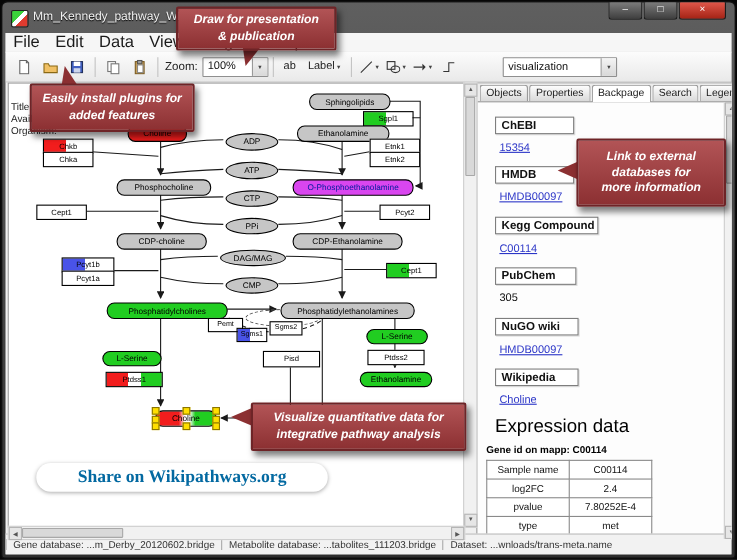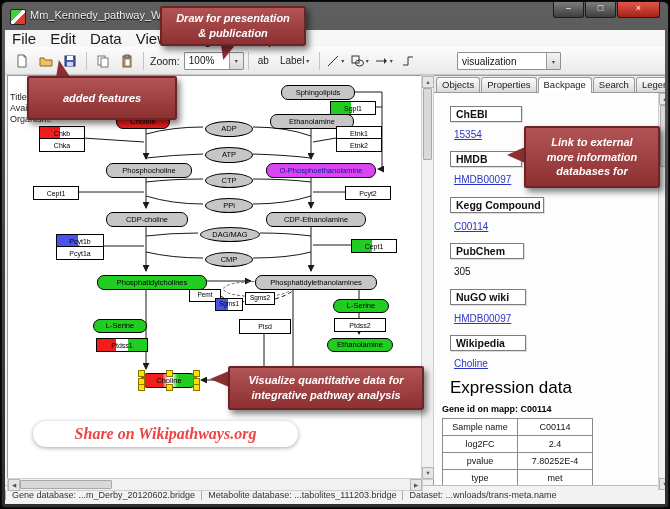--- a/index.html
+++ b/index.html
@@ -51,21 +51,21 @@
   .sm{font-size:6.5px}
   .half-red{background:linear-gradient(90deg,#f21d1d 0 45%,#fff 45%)}
   .half-green{background:linear-gradient(90deg,#21cd21 0 45%,#fff 45%)}
   .half-blue{background:linear-gradient(90deg,#4953e8 0 45%,#fff 45%)}
   .red-green{background:linear-gradient(90deg,#f21d1d 0 38%,#fff 38% 62%,#21cd21 62%)}
   .selnode{background:linear-gradient(90deg,#f21d1d 0 38%,#fff 48% 56%,#21cd21 66%);overflow:visible;z-index:6}
   .hd{position:absolute;width:5px;height:5px;background:#ffdf00;border:1px solid #8a7500;z-index:7}
   .ell.dash{border:1px dashed #555;background:transparent;z-index:2}
   .share-box{position:absolute;left:25px;top:345px;width:265px;height:26px;background:#fff;border-radius:13px;
              box-shadow:0 1px 4px rgba(0,0,0,.35);display:flex;align-items:center;justify-content:center;z-index:8}
-  .share-box span{font-family:"Liberation Serif",serif;font-weight:bold;font-style:italic;font-size:16px;color:#ef4444}
+  .share-box span{font-family:"Liberation Serif",serif;font-weight:bold;font-size:16px;color:#0369a1}
   
   .sb{position:absolute;background:#f1f1f1;border:1px solid #cfcfcf;z-index:4}
   .sb .thumb{position:absolute;background:#d9d9d9;border:1px solid #a8a8a8;border-radius:1px}
   .sb .sbtn{position:absolute;width:10px;height:10px;background:#e6e6e6;border:1px solid #b5b5b5;font-size:5.5px;
             color:#555;display:flex;align-items:center;justify-content:center}
   
   .panel{position:absolute;left:428px;top:45px;width:236px;height:414px;background:#fdfdfd;border:1px solid #9a9a9a}
   .tabs{position:absolute;left:0;top:0;right:0;height:16px;background:#ececec;display:flex;align-items:flex-end;
         border-bottom:1px solid #9a9a9a;padding-left:2px}
   .tab{background:linear-gradient(#fdfdfd,#d9d9d9);border:1px solid #9a9a9a;border-bottom:none;
@@ -395,28 +395,29 @@
     </div>
   </div>
 
   <div class="callout" style="left:160px;top:6px;width:142px;height:36px">
     <div>Draw for presentation</div>
     <div>&amp; publication</div>
   </div>
   <div class="pt" style="left:218px;top:43px;border-left:8px solid transparent;border-right:8px solid transparent;border-top:17px solid #8c3032;transform:skewX(-18deg)"></div>
 
   <div class="callout" style="left:27px;top:76px;width:146px;height:40px">
+    <div>Easily install plugins for</div>
     <div>added features</div>
   </div>
   <div class="pt" style="left:54px;top:60px;border-left:7px solid transparent;border-right:7px solid transparent;border-bottom:17px solid #8c3032;transform:skewX(14deg)"></div>
 
   <div class="callout" style="left:524px;top:126px;width:132px;height:58px">
     <div>Link  to external</div>
+    <div>databases  for</div>
     <div>more information</div>
-    <div>databases  for</div>
   </div>
   <div class="pt" style="left:507px;top:147px;border-top:8px solid transparent;border-bottom:8px solid transparent;border-right:18px solid #8c3032"></div>
 
   <div class="callout" style="left:228px;top:366px;width:192px;height:40px">
     <div>Visualize quantitative data  for</div>
     <div>integrative pathway analysis</div>
   </div>
   <div class="pt" style="left:210px;top:371px;border-top:8px solid transparent;border-bottom:8px solid transparent;border-right:19px solid #8c3032"></div>
 </div>
 

